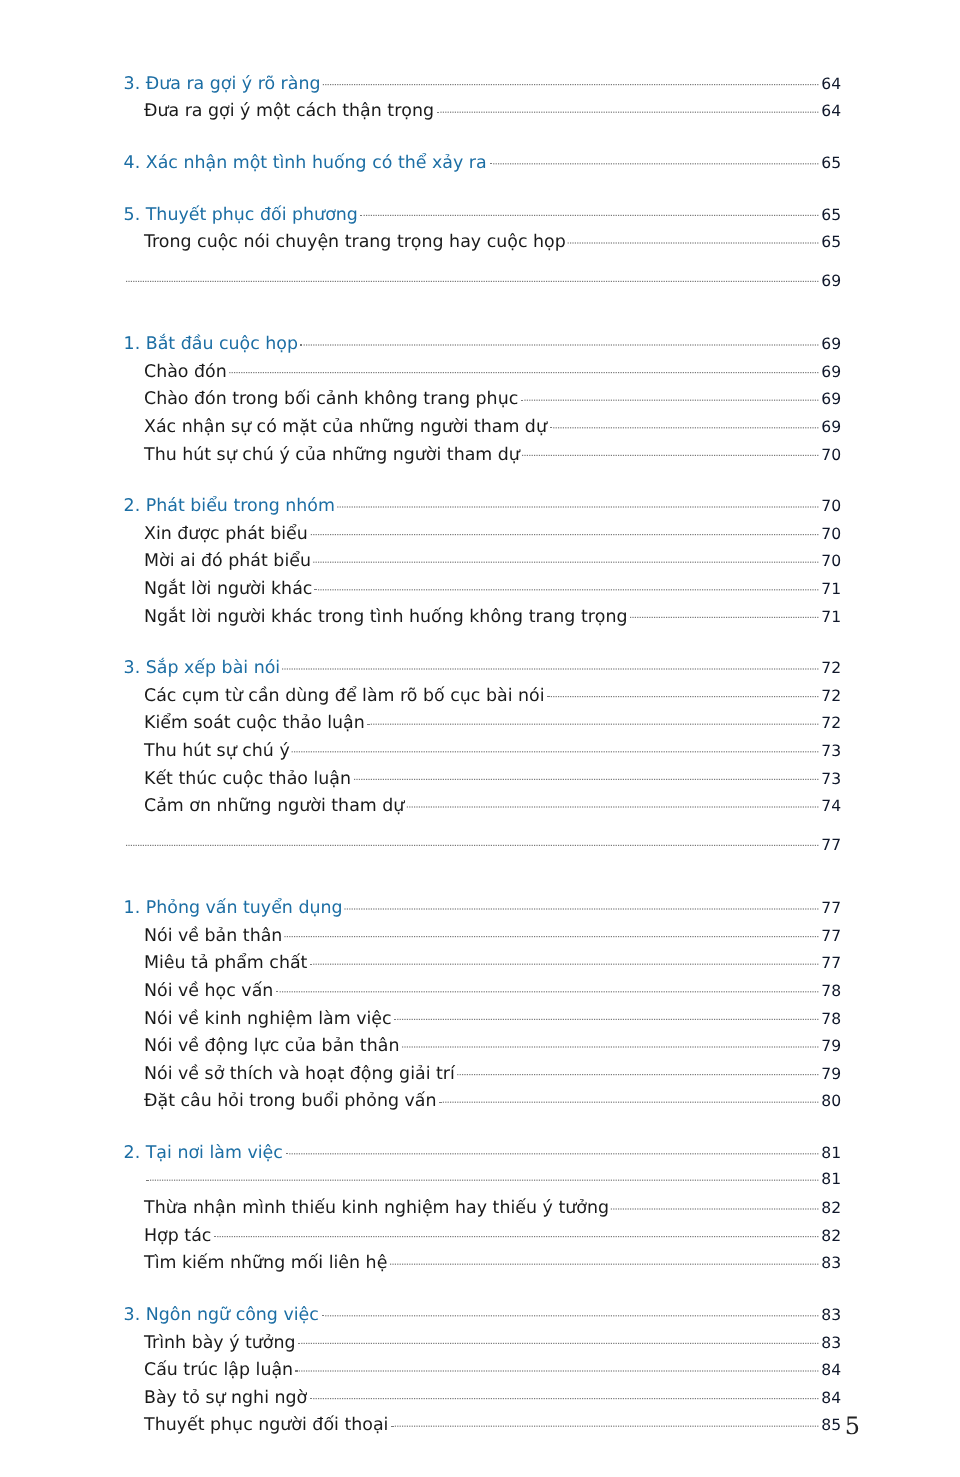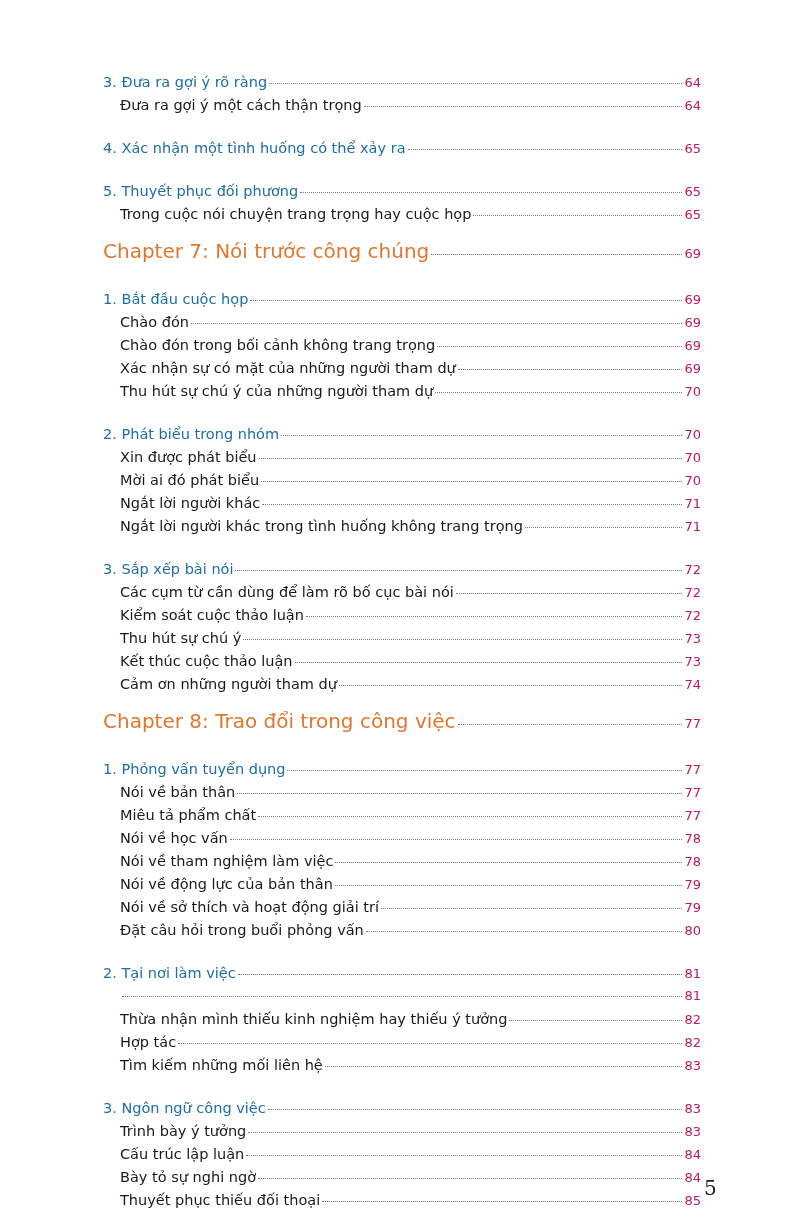--- a/index.html
+++ b/index.html
@@ -1,22 +1,22 @@
 <!DOCTYPE html>
 <html><head>
 <meta charset="utf-8">
 <style>
   html, body { margin:0; padding:0; }
   body { width:800px; height:1231px; background:#ffffff; position:relative; overflow:hidden;
          font-family:"DejaVu Sans", sans-serif; color:#1a1a1a; }
-  .toc { position:absolute; left:103px; top:74px; width:598px; }
+  .toc { position:absolute; left:103px; top:62px; width:598px; }
   .row { display:flex; align-items:baseline; white-space:nowrap; }
   .row .label { flex:0 0 auto; }
   .row .dots { flex:1 1 auto; border-bottom:1px dotted #777; margin:0 2px; transform:translateY(-3px); min-width:10px; }
-  .row .page { flex:0 0 auto; font-size:13px; color:#be185d; }
+  .row .page { flex:0 0 auto; font-size:13px; color:#0f172a; }
   .section { font-size:14.5px; color:#1c6ea4; height:23px; margin-top:20px; }
   .section.first { margin-top:0; }
   .item { font-size:14.5px; color:#1a1a1a; padding-left:17px; height:23px; }
   .chapter { font-size:20px; color:#e1772e; height:32px; margin-top:10px; margin-bottom:4px; }
   .chapter .page { font-size:13px; }
   .pagenum { position:absolute; left:704px; top:1176px; font-family:"DejaVu Serif", serif;
              font-size:20px; color:#222; }
 </style>
 </head>
 <body>
@@ -41,36 +41,35 @@
       <span class="label">5. Thuyết phục đối phương</span>
       <span class="dots"></span>
       <span class="page">65</span>
     </div>
     <div class="row item">
       <span class="label">Trong cuộc nói chuyện trang trọng hay cuộc họp</span>
       <span class="dots"></span>
       <span class="page">65</span>
     </div>
     <div class="row chapter">
-      <span class="label">Chapter 7: Nói trước công chúng</span>
       <span class="dots"></span>
       <span class="page">69</span>
     </div>
     <div class="row section">
       <span class="label">1. Bắt đầu cuộc họp</span>
       <span class="dots"></span>
       <span class="page">69</span>
     </div>
     <div class="row item">
       <span class="label">Chào đón</span>
       <span class="dots"></span>
       <span class="page">69</span>
     </div>
     <div class="row item">
-      <span class="label">Chào đón trong bối cảnh không trang trọng</span>
+      <span class="label">Chào đón trong bối cảnh không trang phục</span>
       <span class="dots"></span>
       <span class="page">69</span>
     </div>
     <div class="row item">
       <span class="label">Xác nhận sự có mặt của những người tham dự</span>
       <span class="dots"></span>
       <span class="page">69</span>
     </div>
     <div class="row item">
       <span class="label">Thu hút sự chú ý của những người tham dự</span>
@@ -126,21 +125,20 @@
       <span class="label">Kết thúc cuộc thảo luận</span>
       <span class="dots"></span>
       <span class="page">73</span>
     </div>
     <div class="row item">
       <span class="label">Cảm ơn những người tham dự</span>
       <span class="dots"></span>
       <span class="page">74</span>
     </div>
     <div class="row chapter">
-      <span class="label">Chapter 8: Trao đổi trong công việc</span>
       <span class="dots"></span>
       <span class="page">77</span>
     </div>
     <div class="row section">
       <span class="label">1. Phỏng vấn tuyển dụng</span>
       <span class="dots"></span>
       <span class="page">77</span>
     </div>
     <div class="row item">
       <span class="label">Nói về bản thân</span>
@@ -151,21 +149,21 @@
       <span class="label">Miêu tả phẩm chất</span>
       <span class="dots"></span>
       <span class="page">77</span>
     </div>
     <div class="row item">
       <span class="label">Nói về học vấn</span>
       <span class="dots"></span>
       <span class="page">78</span>
     </div>
     <div class="row item">
-      <span class="label">Nói về tham nghiệm làm việc</span>
+      <span class="label">Nói về kinh nghiệm làm việc</span>
       <span class="dots"></span>
       <span class="page">78</span>
     </div>
     <div class="row item">
       <span class="label">Nói về động lực của bản thân</span>
       <span class="dots"></span>
       <span class="page">79</span>
     </div>
     <div class="row item">
       <span class="label">Nói về sở thích và hoạt động giải trí</span>
@@ -215,18 +213,18 @@
       <span class="label">Cấu trúc lập luận</span>
       <span class="dots"></span>
       <span class="page">84</span>
     </div>
     <div class="row item">
       <span class="label">Bày tỏ sự nghi ngờ</span>
       <span class="dots"></span>
       <span class="page">84</span>
     </div>
     <div class="row item">
-      <span class="label">Thuyết phục thiếu đối thoại</span>
+      <span class="label">Thuyết phục người đối thoại</span>
       <span class="dots"></span>
       <span class="page">85</span>
     </div>
   </div>
 <div class="pagenum">5</div>
 
 </body></html>

